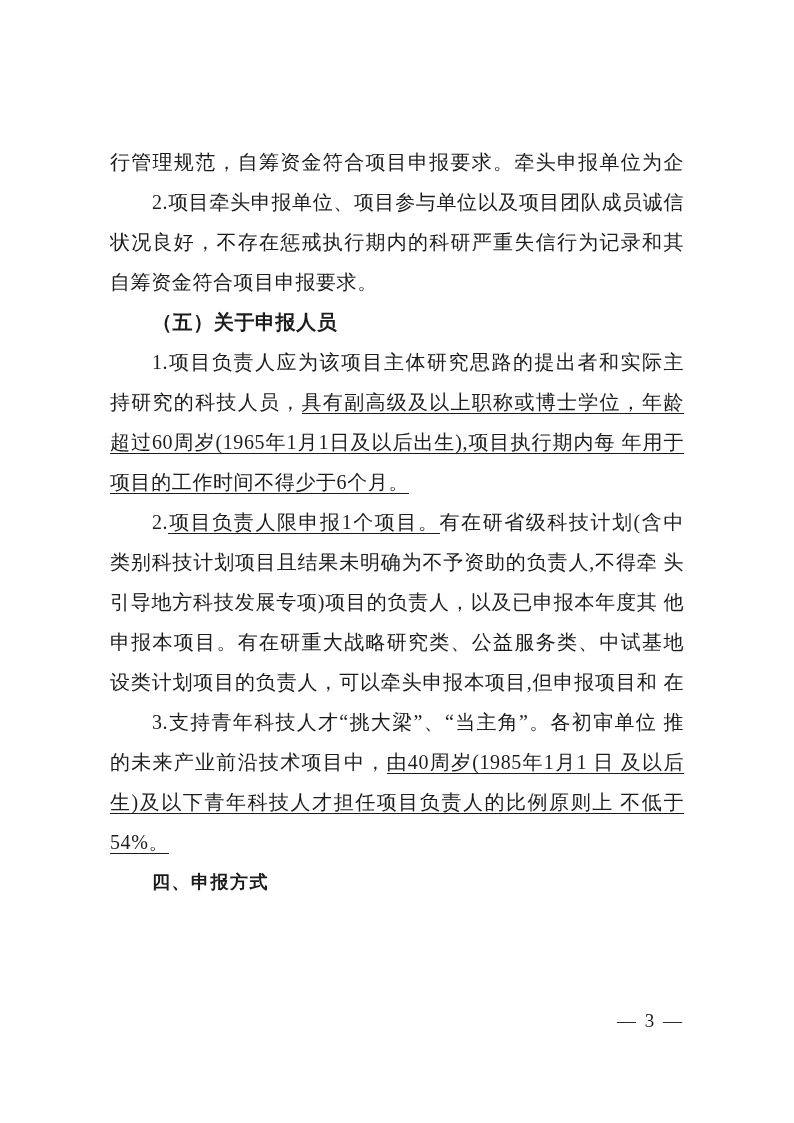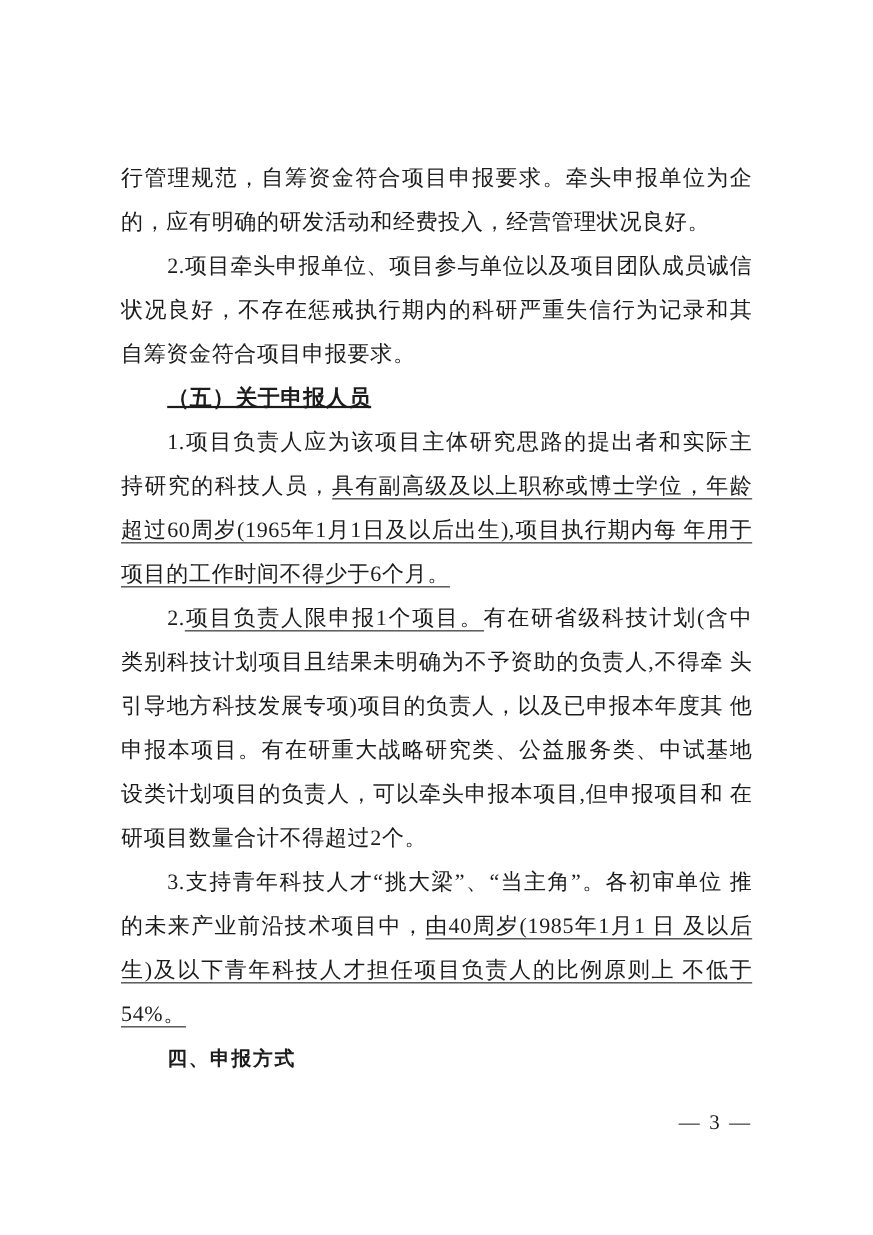--- a/index.html
+++ b/index.html
@@ -10,54 +10,52 @@
   }
   .page{position:absolute;left:0;top:0;width:794px;height:1123px;background:#ffffff;}
   .doc-body{position:absolute;left:110px;top:142px;width:574px;}
   .line{
     height:40px;line-height:40px;font-size:20px;letter-spacing:0.6px;
     text-align:justify;text-align-last:justify;overflow:hidden;
     white-space:pre-wrap;
   }
   .line.end{text-align:left;text-align-last:left;}
   .line.indent{text-indent:42px;}
-  .line.heading-serif{font-weight:700;text-align:left;text-align-last:left;text-decoration:underline;}
+  .line.heading-serif{font-weight:700;text-align:left;text-align-last:left;}
   .line.heading-sans{
     font-weight:700;text-align:left;text-align-last:left;
     font-family:"Liberation Sans","DejaVu Sans",sans-serif;
     font-size:18px;letter-spacing:1.5px;
   }
   .u{border-bottom:1.4px solid #1c1c1c;}
   .page-footer{
     position:absolute;top:1006px;right:110px;height:30px;line-height:30px;
     font-size:19px;letter-spacing:2px;
     font-family:"Liberation Serif","DejaVu Serif",serif;color:#1c1c1c;
   }
 </style>
 </head>
 <body>
 
 <div class="page">
   <div class="doc-body">
       <div class="line"><span>行管理规范，自筹资金符合项目申报要求。牵头申报单位为企业</span></div>
-      <div class="line end"><span>的，应有明确的研发活动和经费投入，经营管理状况良好。</span></div>
       <div class="line indent"><span>2.项目牵头申报单位、项目参与单位以及项目团队成员诚信</span></div>
       <div class="line"><span>状况良好，不存在惩戒执行期内的科研严重失信行为记录和其他</span></div>
       <div class="line end"><span>自筹资金符合项目申报要求。</span></div>
       <div class="line heading-serif indent end"><span>（五）关于申报人员</span></div>
       <div class="line indent"><span>1.项目负责人应为该项目主体研究思路的提出者和实际主</span></div>
       <div class="line"><span>持研究的科技人员，</span><span class="u">具有副高级及以上职称或博士学位，年龄不</span></div>
       <div class="line"><span class="u">超过60周岁(1965年1月1日及以后出生),项目执行期内每 年用于</span></div>
       <div class="line end"><span class="u">项目的工作时间不得少于6个月。</span></div>
       <div class="line indent"><span>2.</span><span class="u">项目负责人限申报1个项目。</span><span>有在研省级科技计划(含中 央</span></div>
       <div class="line"><span>类别科技计划项目且结果未明确为不予资助的负责人,不得牵 头</span></div>
       <div class="line"><span>引导地方科技发展专项)项目的负责人，以及已申报本年度其 他</span></div>
       <div class="line"><span>申报本项目。有在研重大战略研究类、公益服务类、中试基地 建</span></div>
       <div class="line"><span>设类计划项目的负责人，可以牵头申报本项目,但申报项目和 在</span></div>
-      <div class="line end"><span>研项目数量合计不得超过2个。</span></div>
       <div class="line indent"><span>3.支持青年科技人才“挑大梁”、“当主角”。各初审单位 推荐</span></div>
       <div class="line"><span>的未来产业前沿技术项目中，</span><span class="u">由40周岁(1985年1月1 日 及以后出</span></div>
       <div class="line"><span class="u">生)及以下青年科技人才担任项目负责人的比例原则上 不低于</span></div>
       <div class="line end"><span class="u">54%。</span></div>
       <div class="line heading-sans indent end"><span>四、申报方式</span></div>
     </div>
   <div class="page-footer">— 3 —</div>
 </div>
 
 </body></html>

